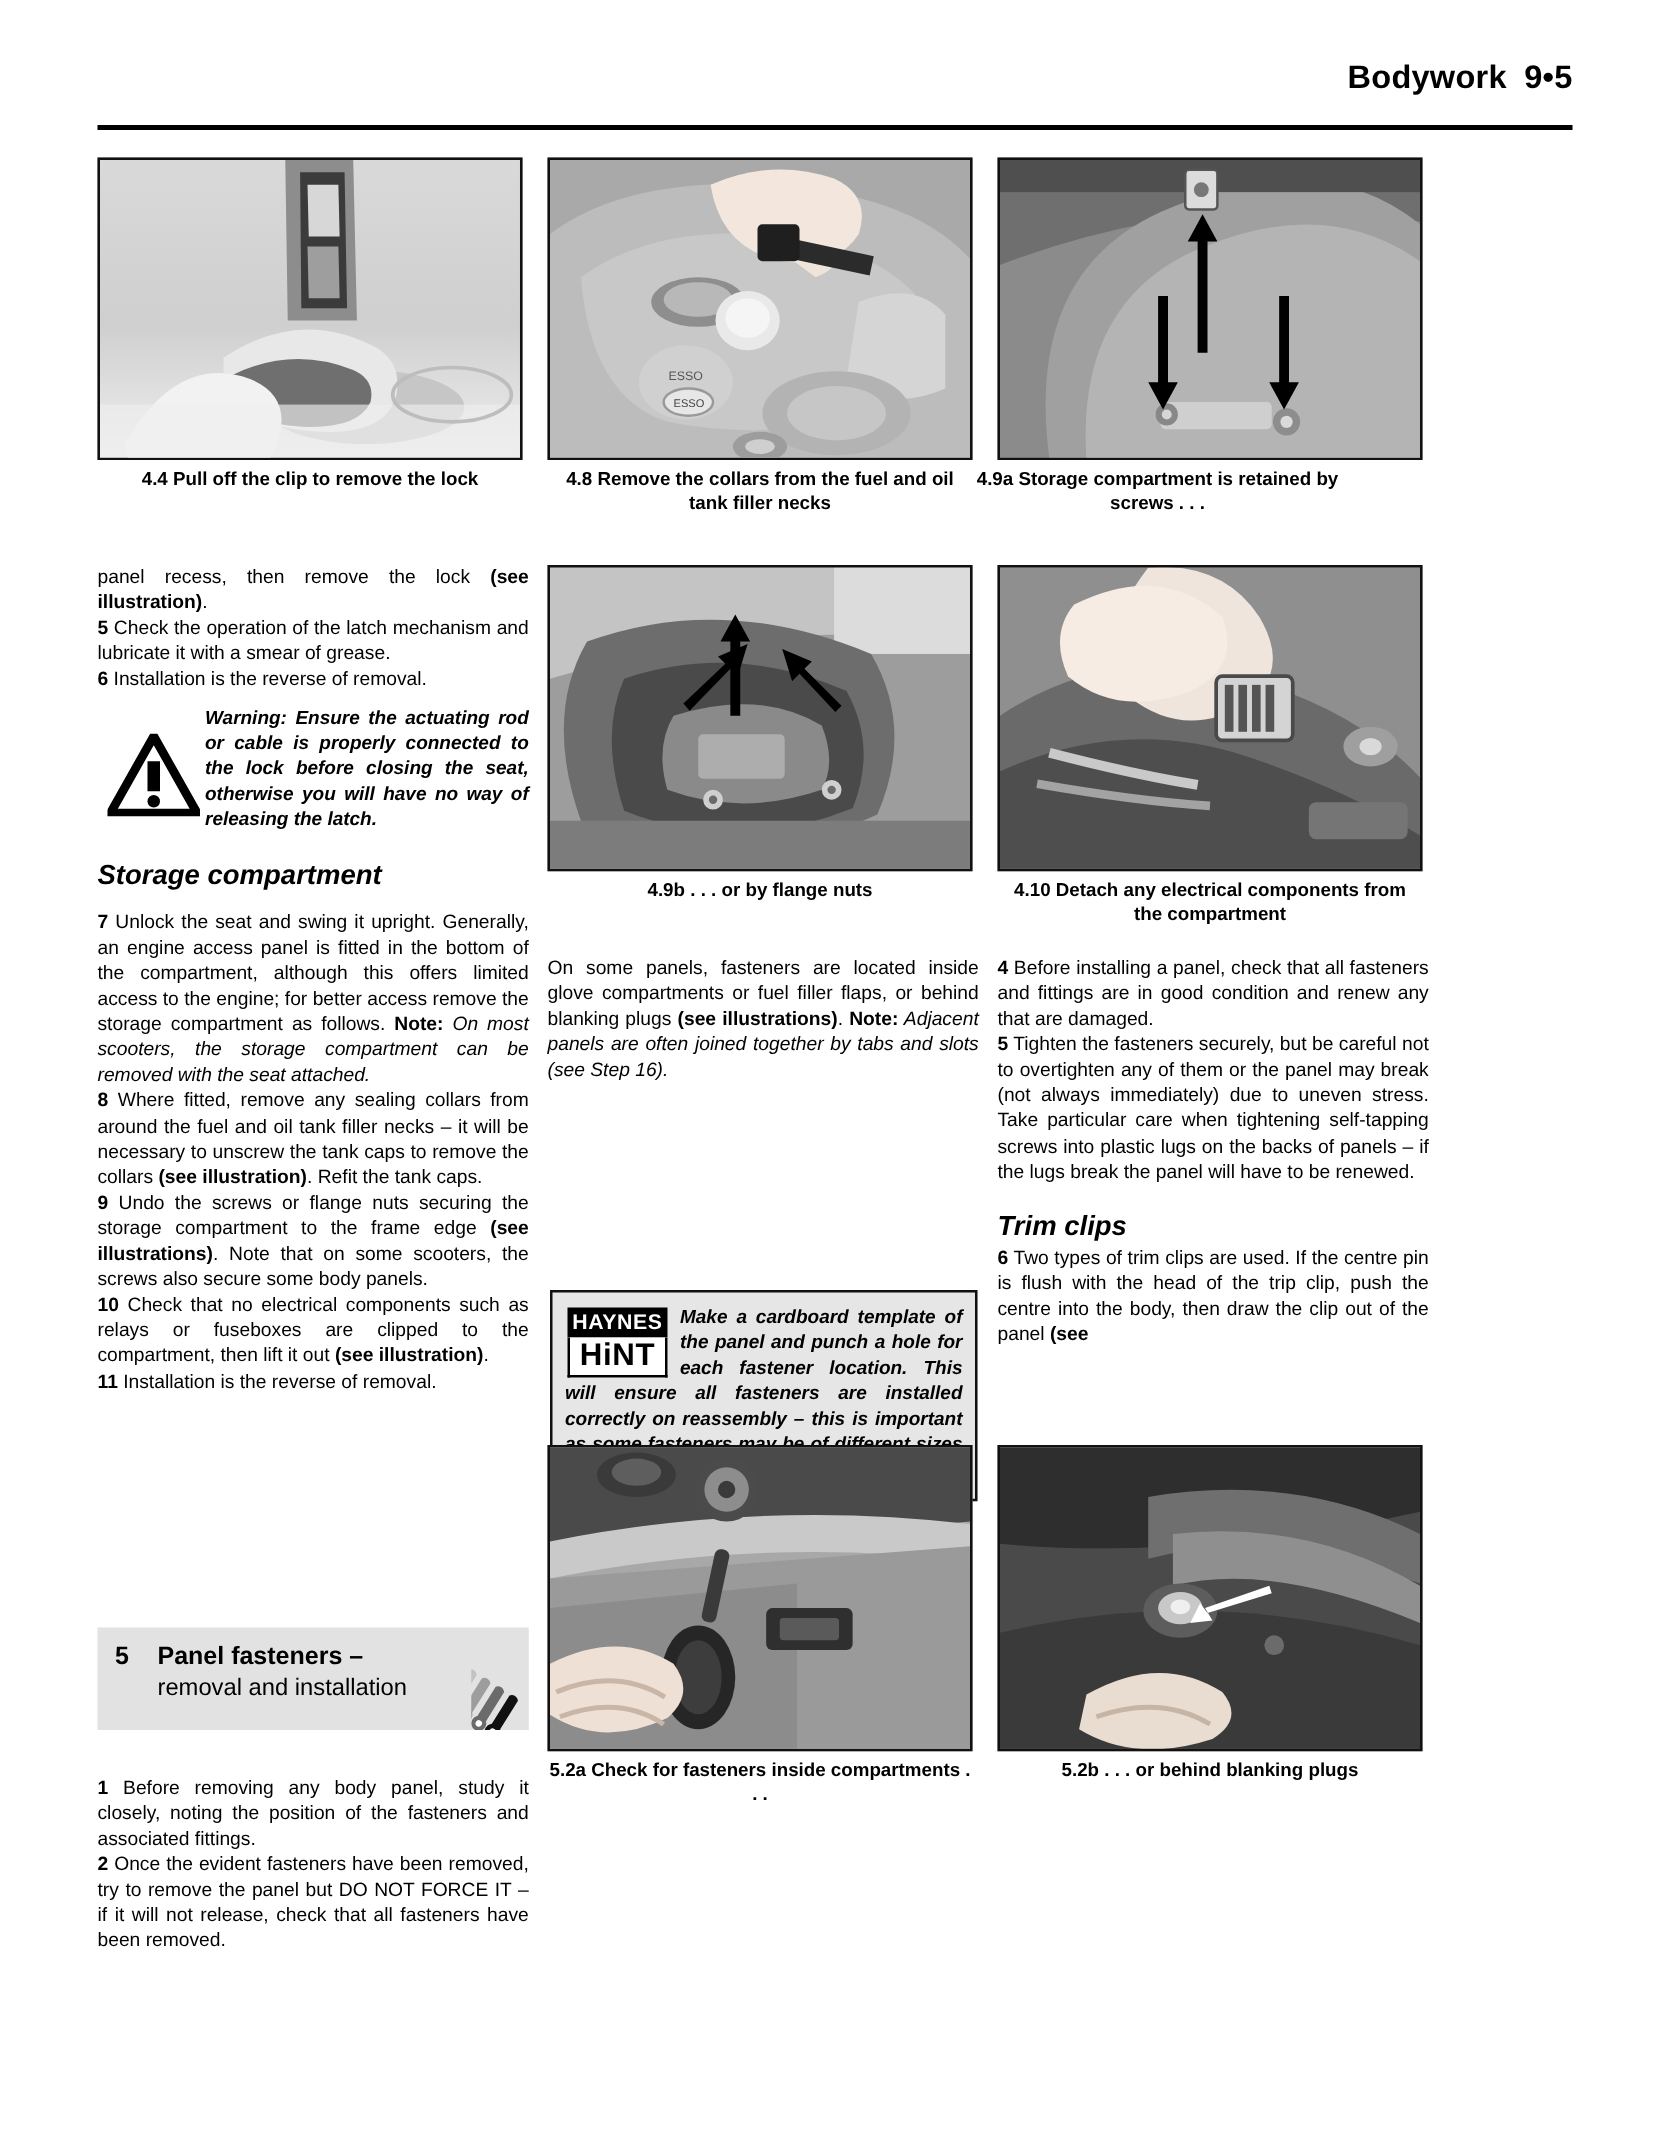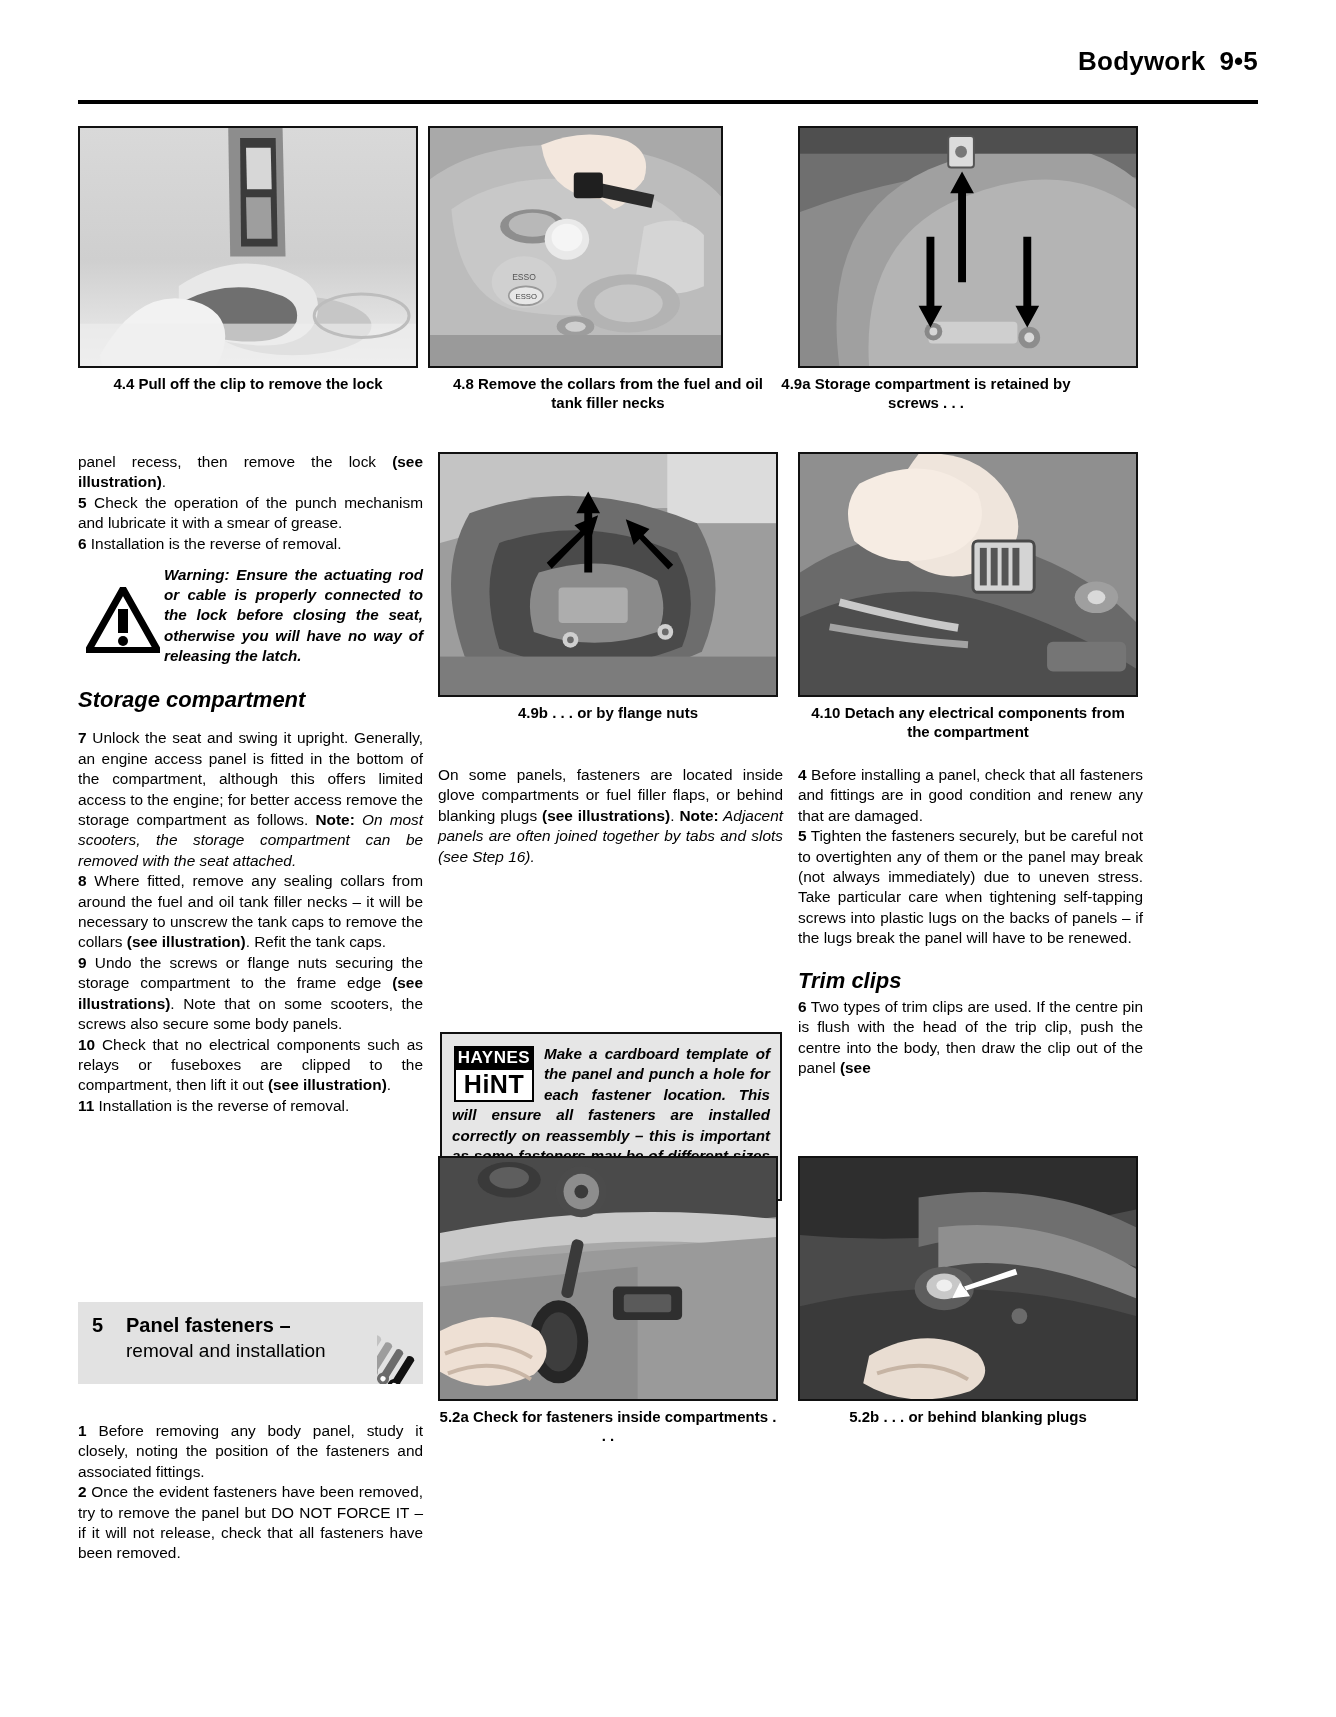--- a/index.html
+++ b/index.html
@@ -217,21 +217,21 @@
       <path d="M168 20 L193 20 L194 62 L169 62 Z" fill="#d7d7d7"></path>
       <path d="M168 70 L193 70 L194 112 L169 112 Z" fill="#9e9e9e"></path>
       <path d="M100 160 q60 -40 120 -10 q25 12 20 40 q-8 32 -60 30 q-60 -3 -80 -30 z" fill="#e8e8e8"></path>
       <path d="M105 175 q50 -25 100 -5 q18 8 14 26 q-10 22 -55 20 q-45 -3 -59 -20 z" fill="#6f6f6f"></path>
       <path d="M20 230 q40 -70 95 -55 q40 12 30 50 q-12 42 -70 45 q-48 3 -55 -40 z" fill="#f2f2f2"></path>
       <rect x="0" y="198" width="340" height="44" fill="#eeeeee" opacity="0.65"></rect>
       <ellipse cx="285" cy="190" rx="48" ry="22" fill="none" stroke="#bdbdbd" stroke-width="3"></ellipse>
     </svg>
   </div>
 
-  <div class="photo" style="left:428px; top:126px; width:295px; height:242px;">
+  <div class="photo" style="left:438px; top:126px; width:340px; height:242px;">
     <svg class="ph-inner" viewBox="0 0 340 242" preserveAspectRatio="none">
       <rect width="340" height="242" fill="#a9a9a9"></rect>
       <path d="M0 60 q60 -45 170 -40 q120 5 170 60 l0 162 l-340 0 z" fill="#bcbcbc"></path>
       <path d="M25 95 q55 -40 140 -35 q90 6 130 48 q14 58 -20 92 q-90 30 -180 12 q-62 -20 -70 -117 z" fill="#c8c8c8"></path>
       <ellipse cx="120" cy="115" rx="38" ry="20" fill="#8e8e8e"></ellipse>
       <ellipse cx="120" cy="113" rx="28" ry="14" fill="#b8b8b8"></ellipse>
       <ellipse cx="160" cy="130" rx="26" ry="24" fill="#e9e9e9"></ellipse>
       <ellipse cx="160" cy="128" rx="18" ry="16" fill="#f5f5f5"></ellipse>
       <ellipse cx="110" cy="180" rx="38" ry="30" fill="#d0d0d0"></ellipse>
       <text x="96" y="178" font-family="Liberation Sans, sans-serif" font-size="10" fill="#555">ESSO</text>
@@ -275,21 +275,21 @@
   <div class="caption" style="left:78px; top:374px; width:340px;">4.4  Pull off the clip to remove the lock</div>
   <div class="caption" style="left:438px; top:374px; width:340px;">4.8  Remove the collars from the fuel and oil tank filler necks</div>
   <div class="caption" style="left:756px; top:374px; width:340px;">4.9a  Storage compartment is retained by screws . . .</div>
 
   <div class="col" style="left:78px; top:452px; width:345px;">
     <p>
       <span>panel recess, then remove the lock </span><span class="b">(see illustration)</span><span>.</span>
     </p>
     <p>
       <span class="b">5</span>
-      <span>Check the operation of the punch mechanism and lubricate it with a smear of grease.</span>
+      <span>Check the operation of the latch mechanism and lubricate it with a smear of grease.</span>
     </p>
     <p>
       <span class="b">6</span>
       <span>Installation is the reverse of removal.</span>
     </p>
   </div>
 
   <div class="warning-wrap">
     <svg class="warn-tri" viewBox="0 0 74 66">
       <path d="M37 2 L72 64 L2 64 Z" fill="none" stroke="#000" stroke-width="7" stroke-linejoin="miter"></path>

